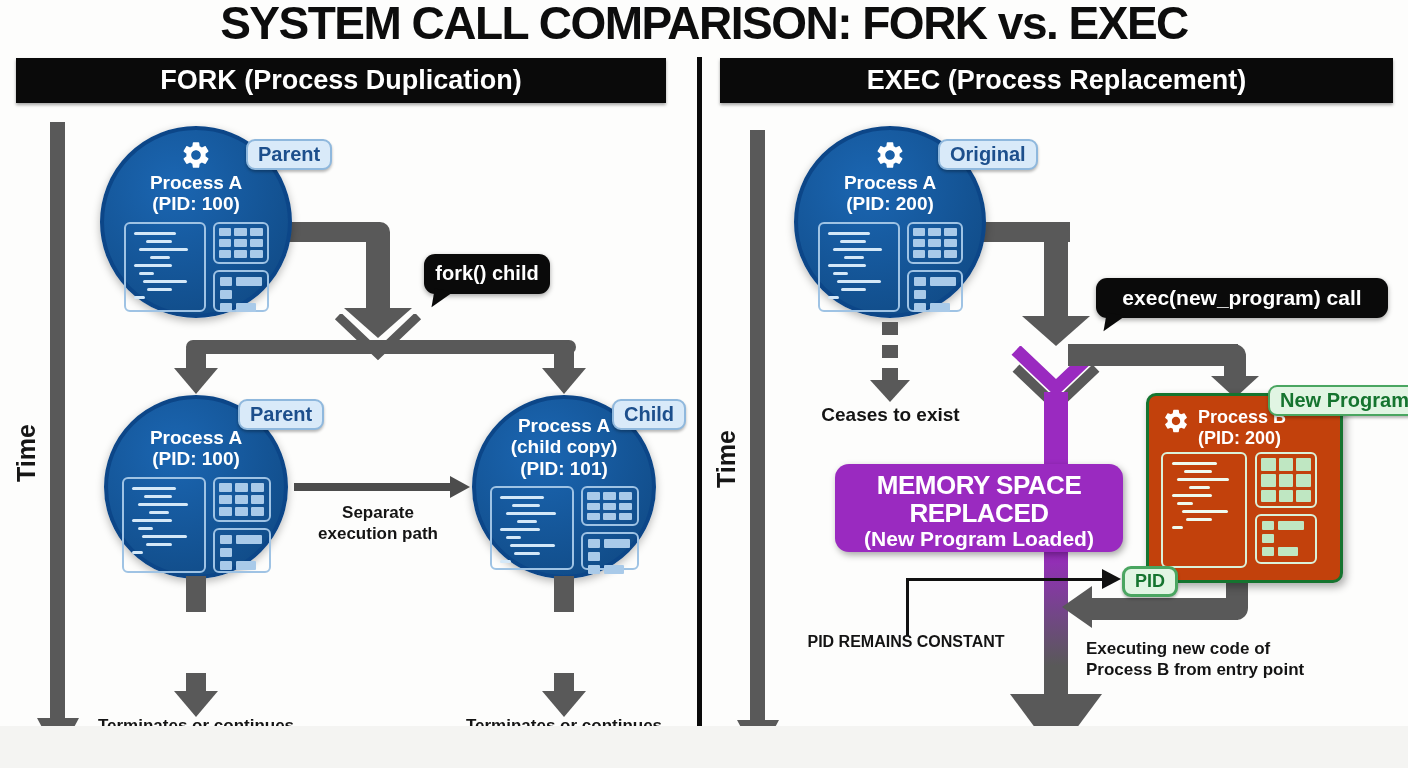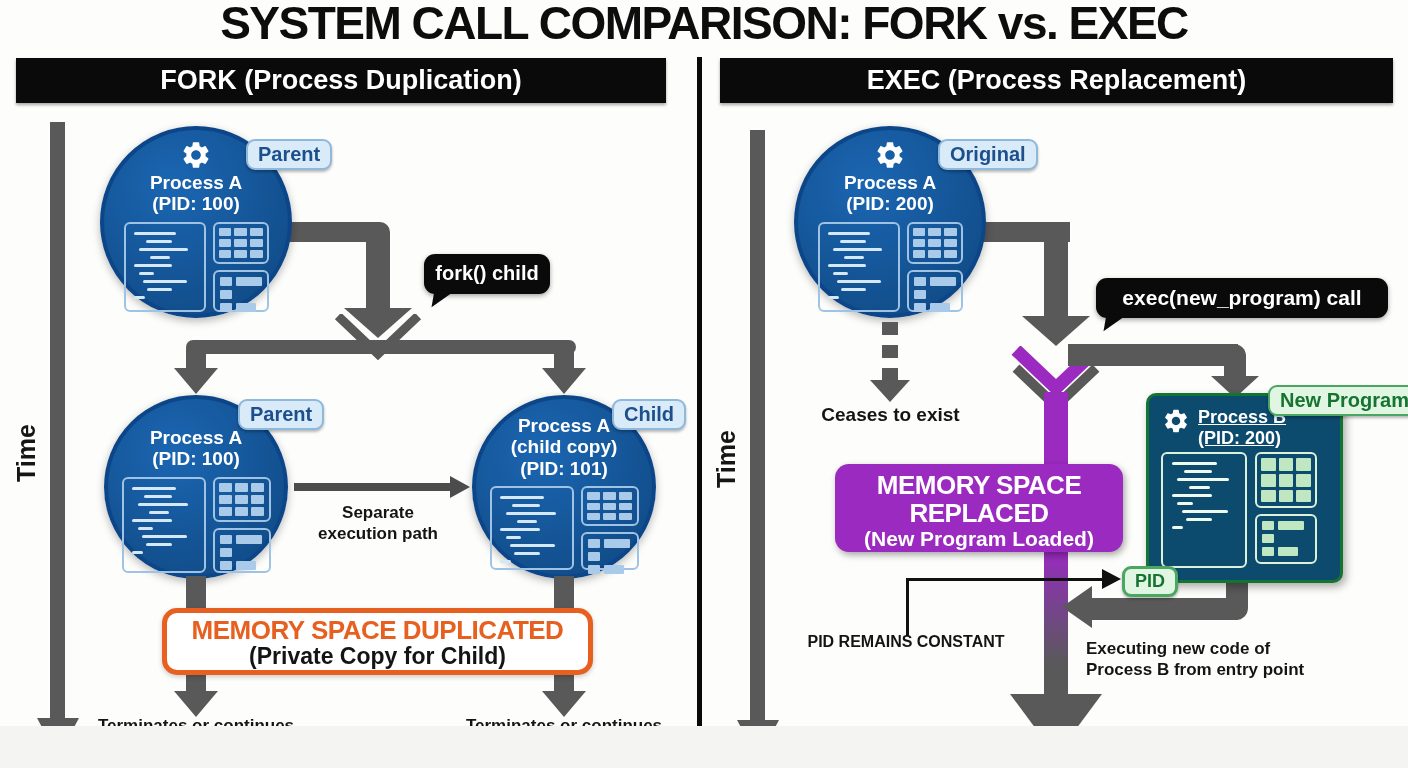--- a/index.html
+++ b/index.html
@@ -44,23 +44,22 @@
   .mini-code,.mini-grid,.mini-blocks{border:2px solid var(--pborder);border-radius:6px;}
   .mini-code{display:flex;flex-direction:column;justify-content:flex-start;padding:8px 6px 4px 6px;}
   .cl{height:3px;border-radius:2px;margin-bottom:5px;background:var(--line);flex:0 0 auto;}
   .mini-grid{display:grid;grid-template-columns:repeat(3,1fr);gap:3px;padding:4px;}
   .gc{background:var(--cell);border-radius:1px;}
   .mini-blocks{display:flex;flex-direction:column;gap:4px;padding:5px;}
   .brow{display:flex;gap:4px;}
   .bc{height:9px;background:var(--cell);border-radius:1px;}
 
   
-  .gnode{background:#0c4a6e;border:3px solid #15742f;border-radius:10px;color:#fff;
+  .gnode{background:#c2410c;border:3px solid #15742f;border-radius:10px;color:#fff;
          box-shadow:3px 4px 9px rgba(0,0,0,.33);
-         text-decoration:underline;
          --line:#effaef;--cell:#bfe7c2;--pborder:#daf2da;}
   .ghead{display:flex;gap:8px;padding:11px 8px 4px 13px;align-items:flex-start;}
   .gtitles{font-size:18px;font-weight:bold;line-height:1.15;}
   .gprow{display:flex;gap:8px;padding:0 0 0 12px;}
   .gnode .mini-code{width:86px;height:116px;}
   .gnode .mini-grid{width:62px;height:56px;}
   .gnode .mini-blocks{width:62px;height:50px;}
 
   .badge{position:absolute;background:#d9eaf9;border:2px solid #8fb8dd;border-radius:9px;
          font-size:20px;font-weight:bold;color:#1d4f8c;padding:2px 10px;
@@ -265,24 +264,20 @@
   <div class="abs tri" style="left:450px;top:476px;border-top:11px solid transparent;border-bottom:11px solid transparent;border-left:20px solid #4c4c4c;"></div>
   <div class="abs note" style="left:310px;top:502px;width:136px;font-size:17px;line-height:1.25;">Separate execution path</div>
 
   <div class="abs bar" style="left:186px;top:576px;width:20px;height:36px;"></div>
   <div class="abs bar" style="left:554px;top:576px;width:20px;height:36px;"></div>
   <div class="abs bar" style="left:186px;top:673px;width:20px;height:20px;"></div>
   <div class="abs bar" style="left:554px;top:673px;width:20px;height:20px;"></div>
   <div class="abs tri" style="left:174px;top:691px;border-left:22px solid transparent;border-right:22px solid transparent;border-top:26px solid #595959;"></div>
   <div class="abs tri" style="left:542px;top:691px;border-left:22px solid transparent;border-right:22px solid transparent;border-top:26px solid #595959;"></div>
 
-  <div class="abs obox">
-    <div class="t1">MEMORY SPACE DUPLICATED</div>
-    <div class="t2">(Private Copy for Child)</div>
-  </div>
 
   <div class="abs note" style="left:86px;top:716px;width:220px;font-size:17px;line-height:1.22;">Terminates or continues independently</div>
   <div class="abs note" style="left:454px;top:716px;width:220px;font-size:17px;line-height:1.22;">Terminates or continues independently</div>
 
   <div class="abs bar" style="left:982px;top:222px;width:88px;height:20px;"></div>
   <div class="abs bar" style="left:1044px;top:222px;width:24px;height:96px;border-top-right-radius:10px;"></div>
   <div class="abs tri" style="left:1022px;top:316px;border-left:34px solid transparent;border-right:34px solid transparent;border-top:30px solid #595959;"></div>
   <svg class="abs" style="left:1008px;top:346px;" width="96" height="56">
     <polyline points="8,4 48,42 88,4" fill="none" stroke="#9a2ac0" stroke-width="13"></polyline>
   </svg>

